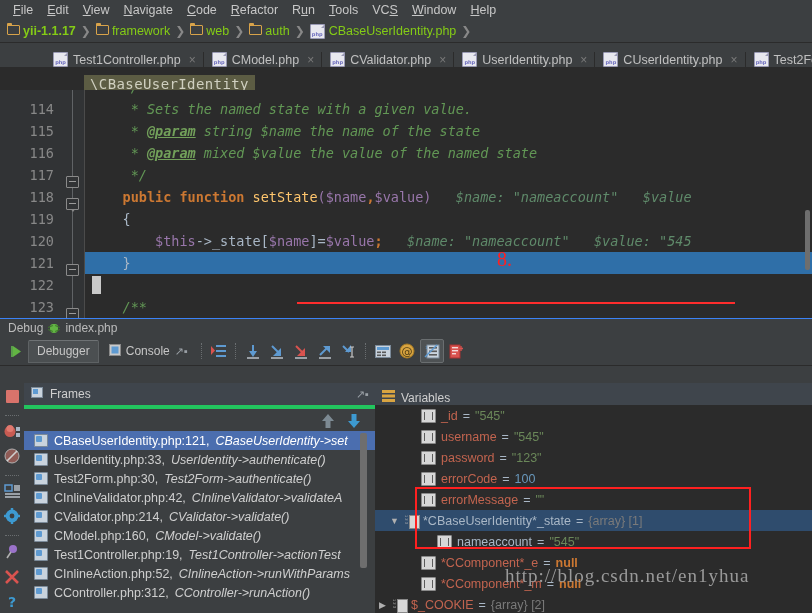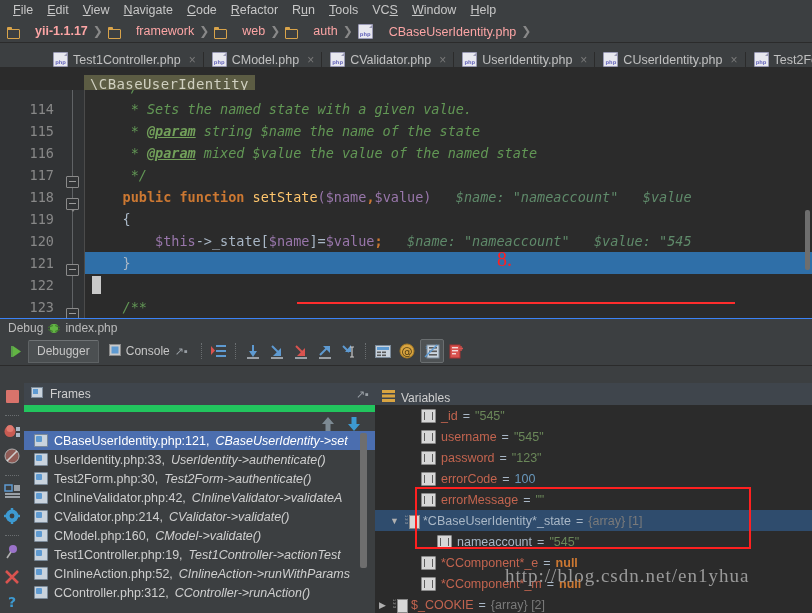--- a/index.html
+++ b/index.html
@@ -12,21 +12,21 @@
   }
   #app{position:relative;width:812px;height:613px;overflow:hidden;}
 
   
   .menubar{height:20px;background:#3c3f41;display:flex;align-items:center;padding-left:6px;}
   .menubar .mi{padding:0 7px;font-size:12.5px;color:#c7c7c7;line-height:20px;white-space:nowrap;}
   .menubar .mi .mn{text-decoration:underline;}
 
   
   .crumbbar{height:22px;background:#3c3f41;display:flex;align-items:center;padding-left:4px;border-bottom:1px solid #2b2b2b;}
-  .crumb{display:flex;align-items:flex-end;gap:16px;padding:0 3px;color:#fca5a5;font-size:12.5px;white-space:nowrap;}
+  .crumb{display:flex;align-items:flex-start;gap:4px;padding:0 3px;color:#84cc16;font-size:12.5px;white-space:nowrap;}
   .crumb.bold{font-weight:bold;}
   .sep{color:#888;font-size:12px;padding:0 2px;}
   .ico-folder{width:12px;height:10px;position:relative;display:inline-block;}
   .ico-folder:before{content:"";position:absolute;left:0;top:1px;width:11px;height:8px;border:1px solid #d8a34a;border-radius:1px;background:#3c3f41;}
   .ico-folder:after{content:"";position:absolute;left:0;top:-1px;width:5px;height:3px;background:#d8a34a;border-radius:1px 1px 0 0;}
   .ico-php{width:13px;height:13px;display:inline-block;position:relative;background:#e8e8ef;border:1px solid #9a9ab5;border-radius:1px;}
   .ico-php:before{content:"php";position:absolute;left:0;right:0;bottom:1px;font-size:5px;line-height:5px;text-align:center;color:#6b6bbd;font-family:"DejaVu Sans",sans-serif;font-weight:bold;}
   .ico-php:after{content:"";position:absolute;right:-1px;top:-1px;border-width:0 0 4px 4px;border-style:solid;border-color:transparent transparent #9a9ab5 transparent;}
 
   
@@ -81,21 +81,21 @@
   .tsep{width:1px;height:16px;border-left:1px dotted #6a6e70;margin:0 3px;}
   .dtab{height:21px;display:flex;align-items:center;gap:5px;padding:0 8px;font-size:12px;color:#c6c6c6;}
   .dtab.active{background:#4b4f51;border:1px solid #5e6264;border-top-color:#6e7274;border-radius:2px 2px 0 0;}
 
   
   .bottom{position:absolute;left:0;right:0;top:383px;bottom:0;background:#3c3f41;}
   .leftrail{position:absolute;left:0;top:0;bottom:0;width:24px;background:#3c3f41;display:flex;flex-direction:column;align-items:center;padding-top:6px;gap:6px;}
   .railsep{width:14px;border-top:1px dotted #6a6e70;margin:2px 0;}
 
   .framespane{position:absolute;left:24px;top:0;width:351px;bottom:0;background:#3c3f41;}
-  .paneheadF{height:22px;background:#3f454c;display:flex;align-items:center;gap:6px;padding-left:7px;border-bottom:7px solid #22c55e;position:relative;}
+  .paneheadF{height:22px;background:#3f454c;display:flex;align-items:center;gap:6px;padding-left:7px;border-bottom:4px solid #22c55e;position:relative;}
   .paneheadV{height:22px;background:#3f454c;display:flex;align-items:flex-end;gap:6px;padding-left:7px;border-bottom:3px solid #ec4899;position:relative;}
   .panehead .t,.paneheadF .t,.paneheadV .t{font-size:12px;color:#cfcfcf;}
 
   .threadbar{height:26px;background:#3c3f41;position:relative;}
   .framelist{position:absolute;left:0;right:0;top:48px;bottom:0;background:#3c3f41;overflow:hidden;}
   .frow{height:19px;display:flex;align-items:center;gap:6px;padding-left:10px;font-size:12.5px;color:#cfcfcf;white-space:nowrap;}
   .frow.sel{background:#4b6eaf;color:#ffffff;}
   .frow em{font-style:italic;}
   .fico{width:12px;height:11px;position:relative;flex:0 0 auto;background:#c9d3dd;border:1px solid #7b8a99;border-radius:1px;}
   .fico:before{content:"";position:absolute;left:1px;top:1px;width:6px;height:6px;background:#5e9ad1;border-radius:1px;}

